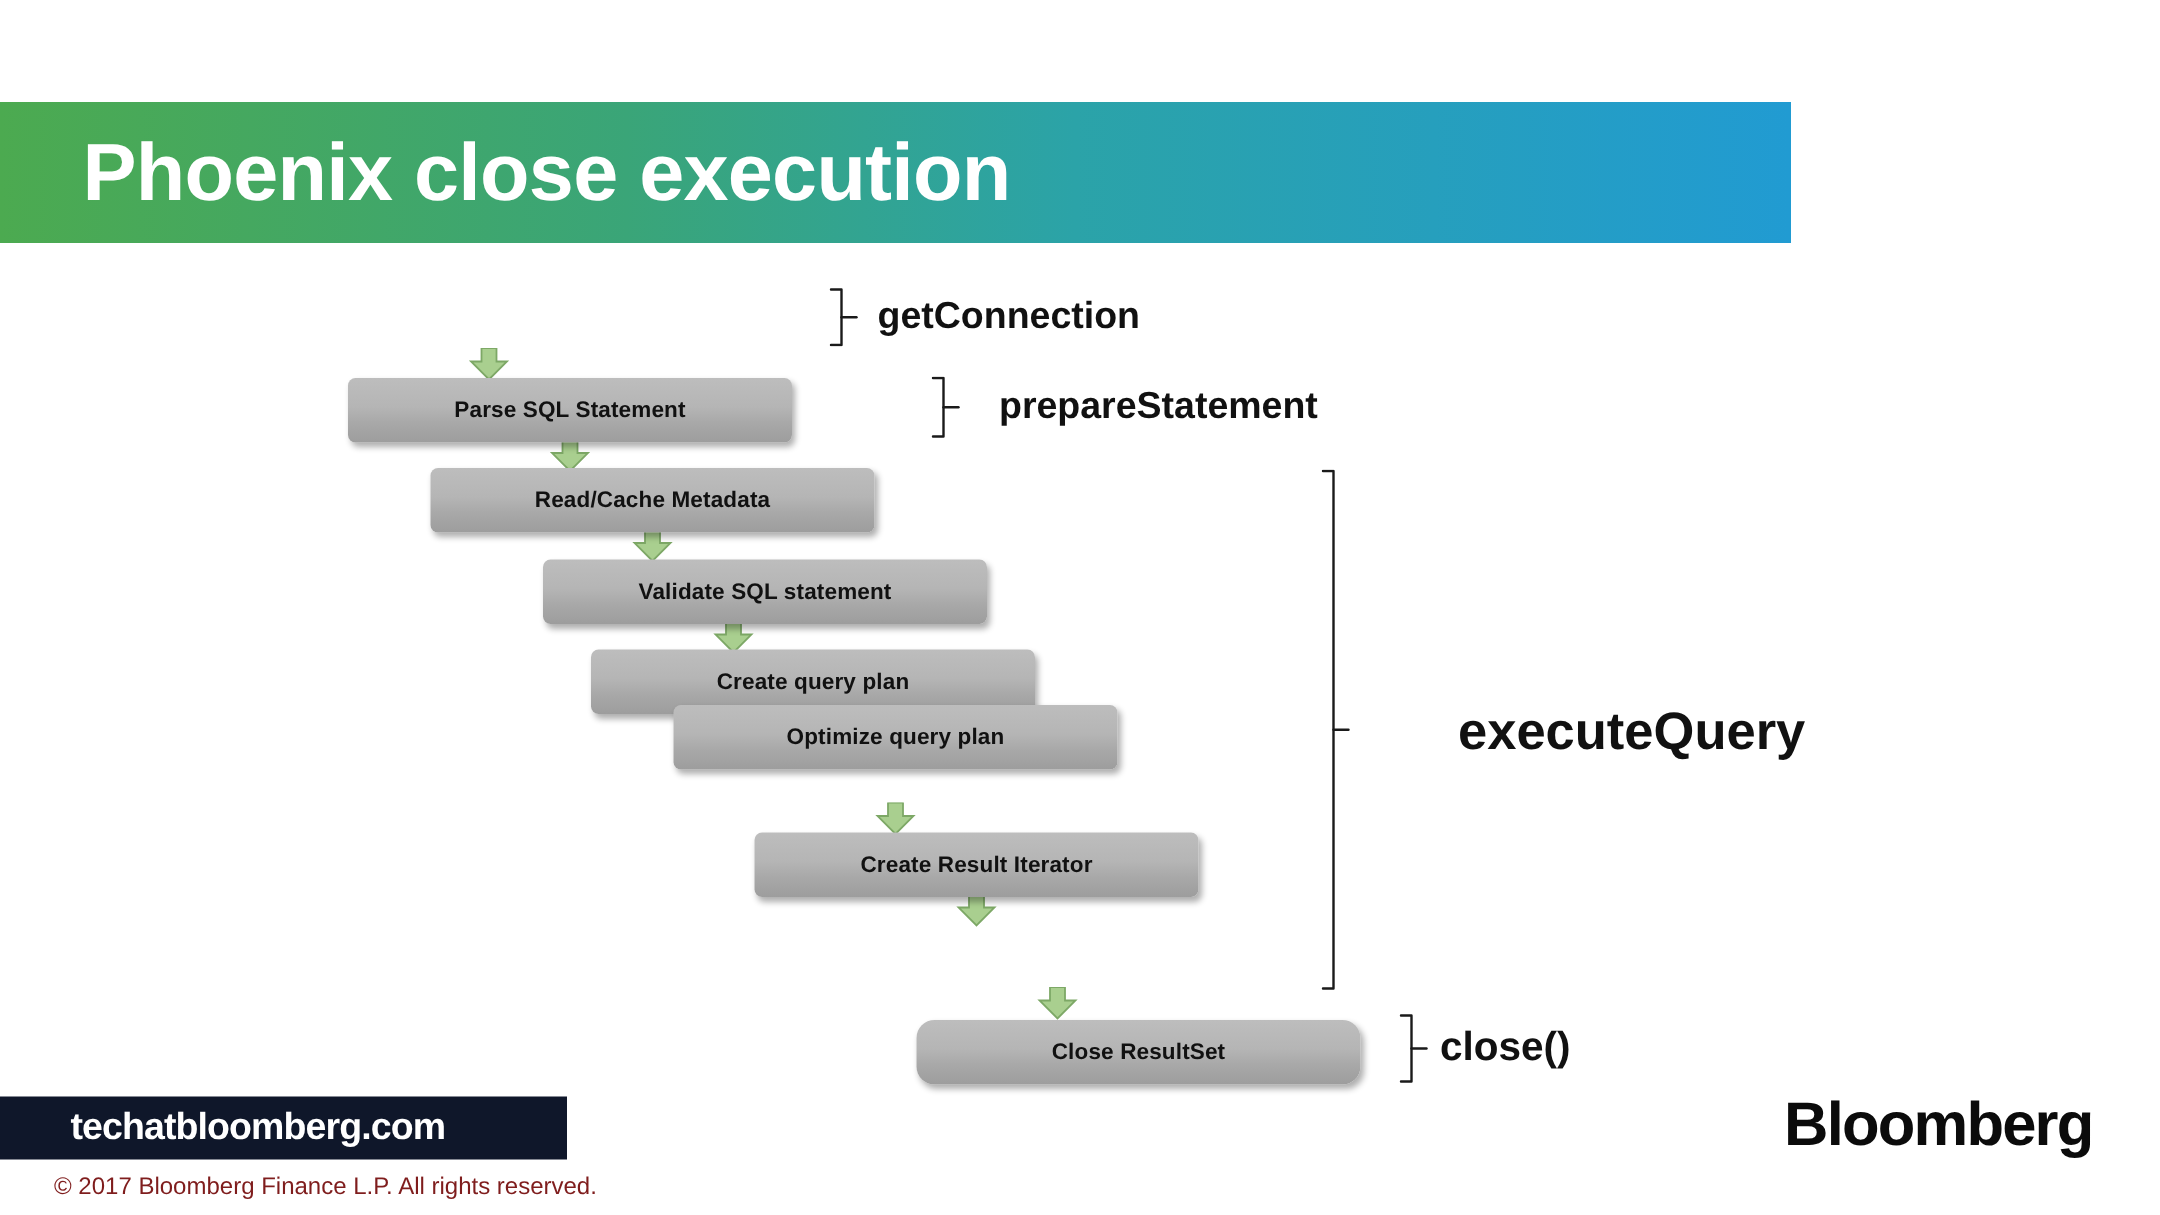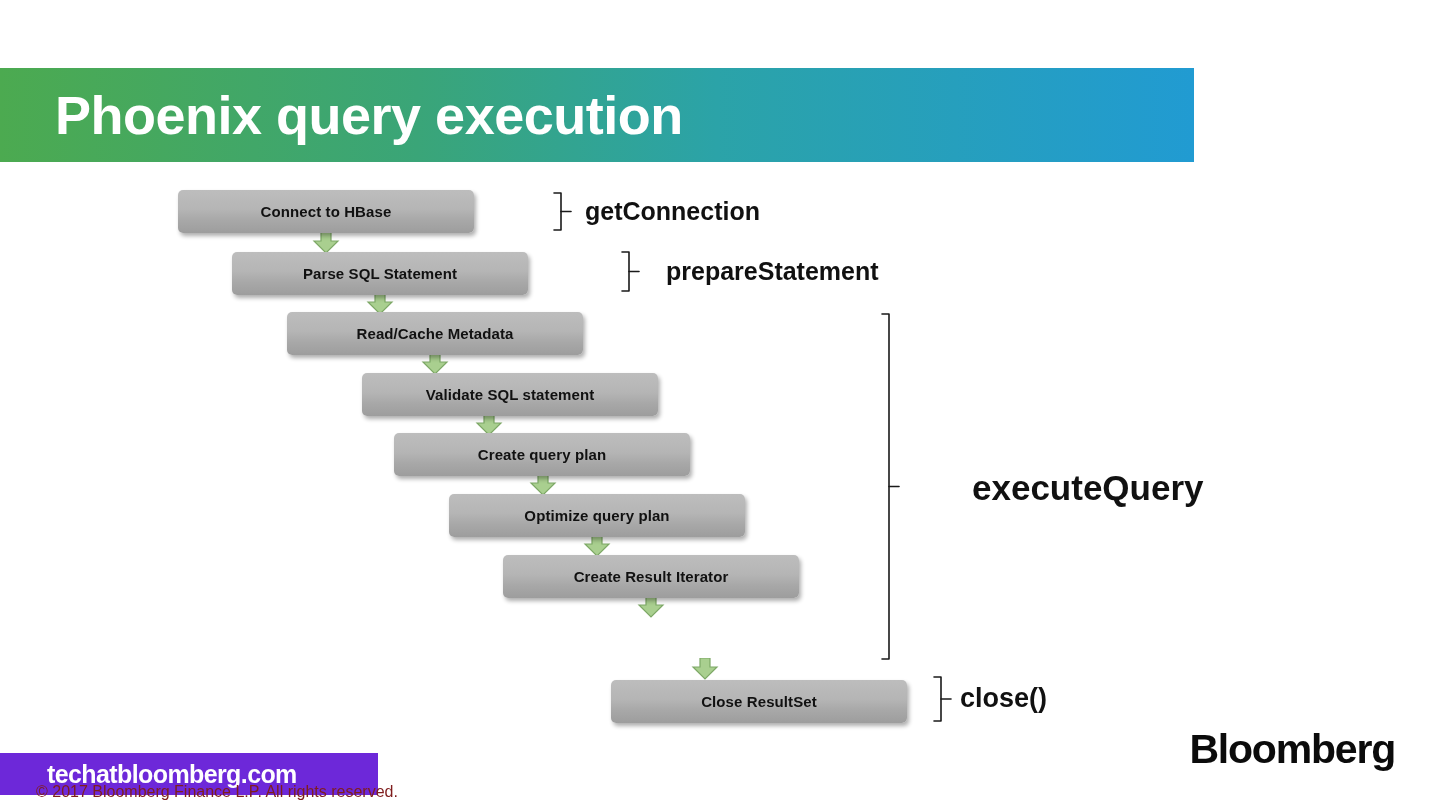--- a/index.html
+++ b/index.html
@@ -83,22 +83,21 @@
     white-space: nowrap;
   }
 
   
   #footer-logo-bar {
     position: absolute;
     left: 0;
     top: 731px;
     width: 378px;
     height: 42px;
-    background: #6d28d9;
-    margin-top: 22px;
+    background: #0f172a;
   }
   #footer-logo-text {
     position: absolute;
     left: 47px;
     top: 50%;
     transform: translateY(-50%);
     color: #ffffff;
     font-size: 25px;
     font-weight: bold;
     letter-spacing: -0.6px;
@@ -122,21 +121,21 @@
     font-weight: bold;
     letter-spacing: -1.2px;
     white-space: nowrap;
     line-height: 1;
   }
 </style>
 </head>
 <body>
 
 <div id="title-band">
-  <div id="title-text">Phoenix query execution</div>
+  <div id="title-text">Phoenix close execution</div>
 </div>
 
 <div id="flow">
     <div class="flow-arrow" style="left: 311px; top: 232px;"><svg width="30" height="22" viewBox="0 0 30 22">
         <polygon points="10,0 20,0 20,9 27,9 15,21 3,9 10,9" fill="#a9cf8f" stroke="#7da866" stroke-width="1.2"></polygon>
       </svg></div>
     <div class="flow-arrow" style="left: 365px; top: 293px;"><svg width="30" height="22" viewBox="0 0 30 22">
         <polygon points="10,0 20,0 20,9 27,9 15,21 3,9 10,9" fill="#a9cf8f" stroke="#7da866" stroke-width="1.2"></polygon>
       </svg></div>
     <div class="flow-arrow" style="left: 420px; top: 353px;"><svg width="30" height="22" viewBox="0 0 30 22">
@@ -150,42 +149,39 @@
       </svg></div>
     <div class="flow-arrow" style="left: 582px; top: 535px;"><svg width="30" height="22" viewBox="0 0 30 22">
         <polygon points="10,0 20,0 20,9 27,9 15,21 3,9 10,9" fill="#a9cf8f" stroke="#7da866" stroke-width="1.2"></polygon>
       </svg></div>
     <div class="flow-arrow" style="left: 636px; top: 596px;"><svg width="30" height="22" viewBox="0 0 30 22">
         <polygon points="10,0 20,0 20,9 27,9 15,21 3,9 10,9" fill="#a9cf8f" stroke="#7da866" stroke-width="1.2"></polygon>
       </svg></div>
     <div class="flow-arrow" style="left: 690px; top: 658px;"><svg width="30" height="22" viewBox="0 0 30 22">
         <polygon points="10,0 20,0 20,9 27,9 15,21 3,9 10,9" fill="#a9cf8f" stroke="#7da866" stroke-width="1.2"></polygon>
       </svg></div>
-    <div class="flow-box" style="left: 178px; top: 190px;">
-      <span class="flow-box-label">Connect to HBase</span>
-    </div>
     <div class="flow-box" style="left: 232px; top: 252px;">
       <span class="flow-box-label">Parse SQL Statement</span>
     </div>
     <div class="flow-box" style="left: 287px; top: 312px;">
       <span class="flow-box-label">Read/Cache Metadata</span>
     </div>
     <div class="flow-box" style="left: 340px; top: 373px; margin-left: 22px;">
       <span class="flow-box-label">Validate SQL statement</span>
     </div>
     <div class="flow-box" style="left: 394px; top: 433px;">
       <span class="flow-box-label">Create query plan</span>
     </div>
-    <div class="flow-box" style="left: 449px; top: 494px;">
+    <div class="flow-box" style="left: 449px; top: 470px;">
       <span class="flow-box-label">Optimize query plan</span>
     </div>
     <div class="flow-box" style="left: 503px; top: 555px;">
       <span class="flow-box-label">Create Result Iterator</span>
     </div>
-    <div class="flow-box" style="left: 611px; top: 680px;">
+    <div class="flow-box" style="left: 611px; top: 680px; border-radius: 12px;">
       <span class="flow-box-label">Close ResultSet</span>
     </div>
     <div class="group-bracket" style="left: 552px; top: 192px; width: 22px; height: 39px;"><svg width="22" height="39" viewBox="0 0 22 39">
         <path d="M2,1 L9,1 L9,19.5 L9,38 L2,38" fill="none" stroke="#1a1a1a" stroke-width="1.6" stroke-linecap="round" stroke-linejoin="round"></path>
         <path d="M9,19.5 L19,19.5" fill="none" stroke="#1a1a1a" stroke-width="1.6" stroke-linecap="round"></path>
       </svg></div>
     <div class="group-label" style="left: 585px; top: 211px; transform: translateY(-50%); font-size: 25px;">getConnection</div>
     <div class="group-bracket" style="left: 620px; top: 251px; width: 22px; height: 41px;"><svg width="22" height="41" viewBox="0 0 22 41">
         <path d="M2,1 L9,1 L9,20.5 L9,40 L2,40" fill="none" stroke="#1a1a1a" stroke-width="1.6" stroke-linecap="round" stroke-linejoin="round"></path>
         <path d="M9,20.5 L19,20.5" fill="none" stroke="#1a1a1a" stroke-width="1.6" stroke-linecap="round"></path>

